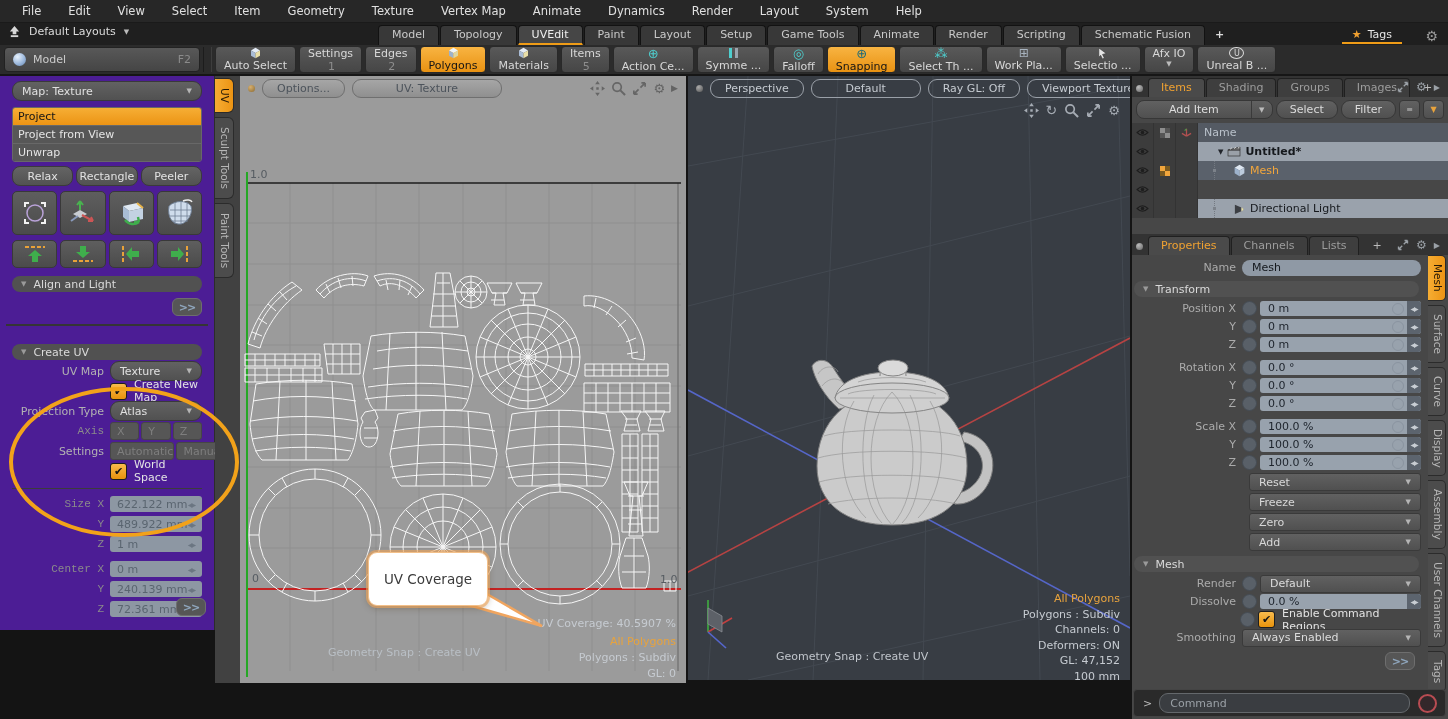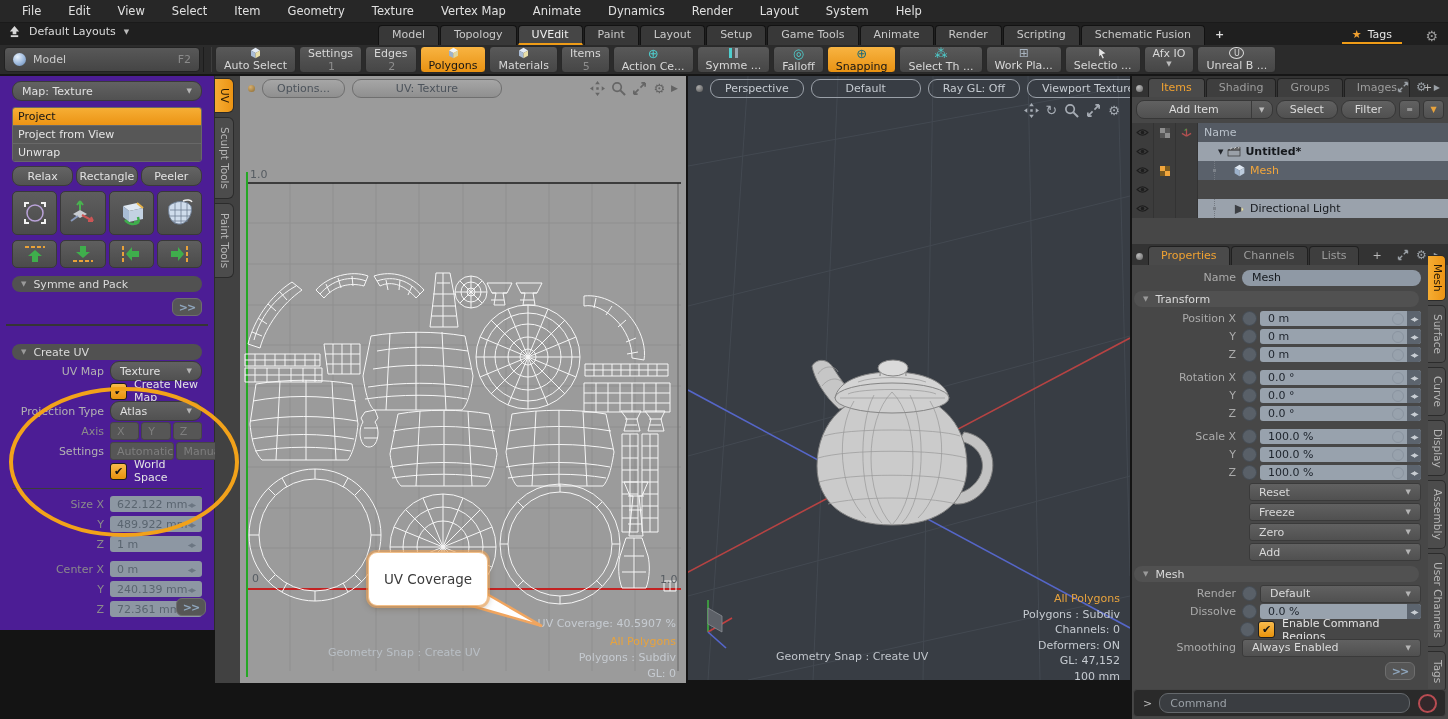--- a/index.html
+++ b/index.html
@@ -57,21 +57,21 @@
   .icon-btn.tall{height:42px;} .icon-btn.short{height:26px;}
   .sec-h{height:16px;margin:8px 0 0;background:#515151;border-radius:8px;display:flex;align-items:center;
          gap:7px;padding-left:9px;color:#dadada;}
   .sec-h .tri{font-size:7px;color:#9a9a9a;}
   .more-row{display:flex;justify-content:flex-end;margin-top:6px;}
   .more-btn{width:28px;height:16px;background:#565656;border:1px solid #6e6e6e;border-radius:6px;color:#8fa6bd;
             display:flex;align-items:center;justify-content:center;font-weight:bold;letter-spacing:-1px;}
   .panel-split{border-top:2px solid #353535;margin:8px -6px 6px;}
   .frow{display:flex;align-items:center;height:18px;margin-top:2px;}
   .flabel{width:92px;text-align:right;padding-right:6px;color:#b2b2b2;flex:none;}
-  .flabel.dim{color:#8b8b8b;}
+  .flabel.dim{color:#8b8b8b;font-family:Liberation Mono, monospace;}
   .fctl{flex:1;min-width:0;}
   .chk{width:15px;height:15px;background:linear-gradient(#f8bb4d,#e8930c);border:1px solid #1e1e1e;border-radius:3px;
        color:#141414;font-size:11px;display:flex;align-items:center;justify-content:center;flex:none;}
   .chk-label{margin-left:7px;color:#e2e2e2;}
   .mini-row{display:flex;gap:2px;flex:1;}
   .mini-btn{flex:1;height:16px;background:#565656;border:1px solid #464646;border-radius:3px;color:#7e7e7e;
             display:flex;align-items:center;padding-left:6px;}
   .vfield{flex:1;height:16px;background:#8d97a3;border-radius:3px;color:#5a6570;display:flex;align-items:center;
           padding:0 7px;position:relative;}
   .vfield .spin{margin-left:auto;font-size:6px;color:#6b7682;letter-spacing:-1px;}
@@ -392,21 +392,21 @@
       </div>
       <div class="icon-btn short">
         <svg width="24" height="20" viewBox="0 0 24 20">
           <path d="M17 10 L11 3 V7 H4 V13 H11 V17 Z" fill="#3fae4c"></path>
           <path d="M20 2 V18" stroke="#e8a23a" stroke-width="2" stroke-dasharray="4 2"></path>
         </svg>
       </div>
     </div>
     <div class="sec-h">
       <span class="tri">▼</span>
-      <span>Symme and Pack</span>
+      <span>Align and Light</span>
     </div>
     <div class="more-row">
         <div class="more-btn">&gt;&gt;</div>
       </div>
     <div class="panel-split"></div>
     <div class="sec-h" style="margin-top:18px">
       <span class="tri">▼</span>
       <span>Create UV</span>
     </div>
     <div class="frow">
@@ -789,21 +789,21 @@
             </span>
           <svg width="13" height="12" viewBox="0 0 14 13">
               <path d="M2 2 L9 5 L9 9 L2 12 Z" fill="#3c3f44"></path>
               <path d="M9 5 C12 5 12 9 9 9 Z" fill="#f0e8a0" stroke="#999" stroke-width="0.6"></path>
             </svg>
           <span>Directional Light</span>
         </span>
       </div>
     </div>
 
-    <div class="rtabs" style="margin-top:26px">
+    <div class="rtabs" style="margin-top:16px">
       <span class="rtab-dot"></span>
       <span class="rtab active">Properties</span>
       <span class="rtab">Channels</span>
       <span class="rtab">Lists</span>
       <span class="rtab plus">+</span>
       <span class="rtab-icons">
         <svg width="12" height="12" viewBox="0 0 16 16">
             <path d="M2 14 L7 9 M2 14 H6 M2 14 V10 M14 2 L9 7 M14 2 H10 M14 2 V6" stroke="#9aa0a6" stroke-width="1.8" fill="none"></path>
           </svg>
         <span style="font-size:12px">⚙</span>

